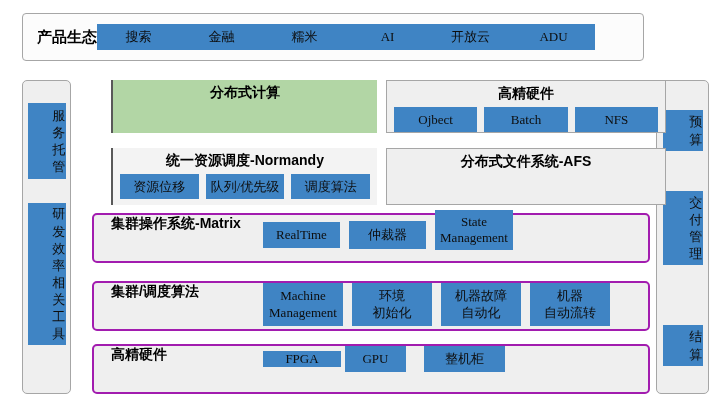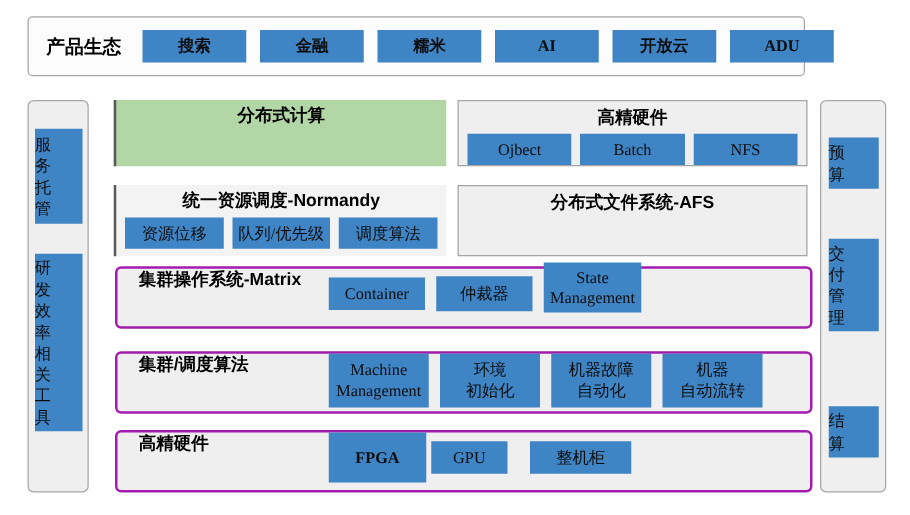--- a/index.html
+++ b/index.html
@@ -4,43 +4,43 @@
 <style>
   html,body{margin:0;padding:0;background:#ffffff;}
   body{width:728px;height:412px;overflow:hidden;font-family:"Liberation Sans",sans-serif;}
   .canvas{position:relative;width:728px;height:412px;background:#ffffff;}
 
   
   .topbar{position:absolute;left:22px;top:13px;width:622px;height:48px;
     border:1px solid #a6a6a6;border-radius:4px;background:#fcfcfc;
     display:flex;align-items:center;box-sizing:border-box;}
   .bar-label{font-weight:bold;font-size:15px;color:#000;margin-left:14px;white-space:nowrap;}
-  .topbar .chips{display:flex;gap:11px;margin-left:17px;font-weight:bold;}
+  .topbar .chips{display:flex;}
   .chip{background:var(--blue,#3f84c4);color:#0d0d0d;font-family:"Liberation Serif",serif;
     font-size:13px;display:flex;align-items:center;justify-content:center;text-align:center;
     box-sizing:border-box;}
   .top-chip{width:83px;height:26px;}
 
   
   .rail{position:absolute;border:1px solid #a6a6a6;border-radius:5px;
     background:var(--panel,#efefef);display:flex;flex-direction:column;align-items:center;
     box-sizing:border-box;}
   .left-rail{left:22px;top:80px;width:49px;height:314px;}
   .right-rail{left:656px;top:80px;width:53px;height:314px;}
   .vchip{background:var(--blue,#3f84c4);color:#0d0d0d;font-family:"Liberation Serif",serif;
-    font-size:13px;display:flex;align-items:center;justify-content:flex-start;}
+    font-size:13px;display:flex;align-items:center;justify-content:flex-end;}
   .vtext{width:1.05em;word-break:break-all;line-height:1.32;text-align:center;}
   .vc-svc{width:38px;height:76px;margin-top:22px;}
   .vc-rd{width:38px;height:142px;margin-top:24px;}
   .vc-budget{width:40px;height:41px;margin-top:29px;}
   .vc-delivery{width:40px;height:74px;margin-top:40px;}
   .vc-settle{width:40px;height:41px;margin-top:60px;}
 
   
-  .pair-row{position:absolute;left:88px;width:558px;}
+  .pair-row{position:absolute;left:108px;width:558px;}
   .pr-1{top:80px;height:53px;}
   .pr-2{top:148px;height:57px;}
   .block{position:absolute;top:0;height:100%;box-sizing:border-box;}
   .block-green{left:3px;width:266px;background:var(--green,#b2d6a5);border-left:2px solid #595959;}
   .block-plain{left:3px;width:266px;background:#f3f3f3;border-left:2px solid #595959;}
   .block-panel{left:278px;width:280px;background:var(--panel,#efefef);border:1px solid #a6a6a6;}
   .block-title{font-weight:bold;font-size:14px;color:#000;text-align:center;padding-top:4px;white-space:nowrap;}
   .block .chips{display:flex;justify-content:center;gap:7px;padding:4px 7px 0;}
   .block .chip{height:25px;flex:1;}
 
@@ -51,21 +51,21 @@
   .hr-3{top:213px;}
   .hr-4{top:281px;}
   .hr-5{top:344px;}
   .hrow-title{font-weight:bold;font-size:14px;color:#000;margin-left:17px;white-space:nowrap;}
   .hrow .chips{position:absolute;left:169px;display:flex;gap:9px;align-items:center;}
   .ml{white-space:pre-line;line-height:1.25;}
   .chip-container{width:77px;height:26px;}
   .chip-arbiter{width:77px;height:28px;}
   .chip-state{width:78px;height:40px;transform:translateY(-5px);}
   .chip-r4{width:80px;height:43px;}
-  .chip-fpga{width:78px;height:40px;margin-right:-5px;font-weight:bold;}
+  .chip-fpga{width:78px;height:16px;margin-right:-5px;}
   .chip-gpu{width:61px;height:26px;}
   .chip-rack{width:81px;height:26px;margin-left:9px;}
 </style>
 </head>
 <body>
 
 <div class="canvas">
 
   <div class="topbar">
     <span class="bar-label">产品生态</span>
@@ -124,21 +124,21 @@
       </div>
     </div>
     <div class="block block-panel">
       <div class="block-title">分布式文件系统-AFS</div>
     </div>
   </div>
 
   <div class="hrow hr-3">
     <span class="hrow-title">集群操作系统-Matrix</span>
     <div class="chips">
-      <div class="chip chip-container">Container</div>
+      <div class="chip chip-container">RealTime</div>
       <div class="chip chip-arbiter">仲裁器</div>
       <div class="chip chip-state ml">State
 Management</div>
     </div>
   </div>
 
   <div class="hrow hr-4">
     <span class="hrow-title">集群/调度算法</span>
     <div class="chips">
       <div class="chip chip-r4 ml">Machine

